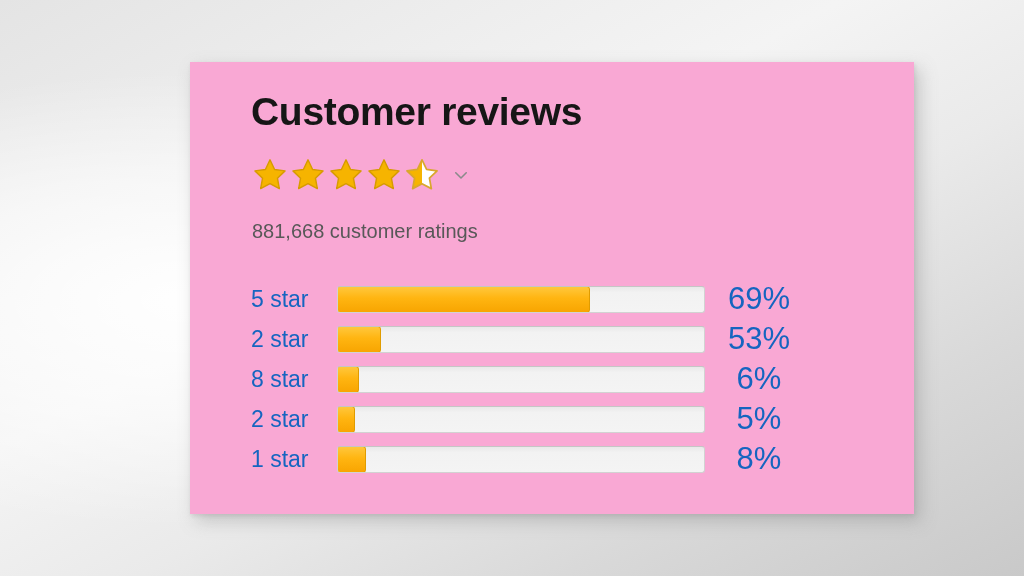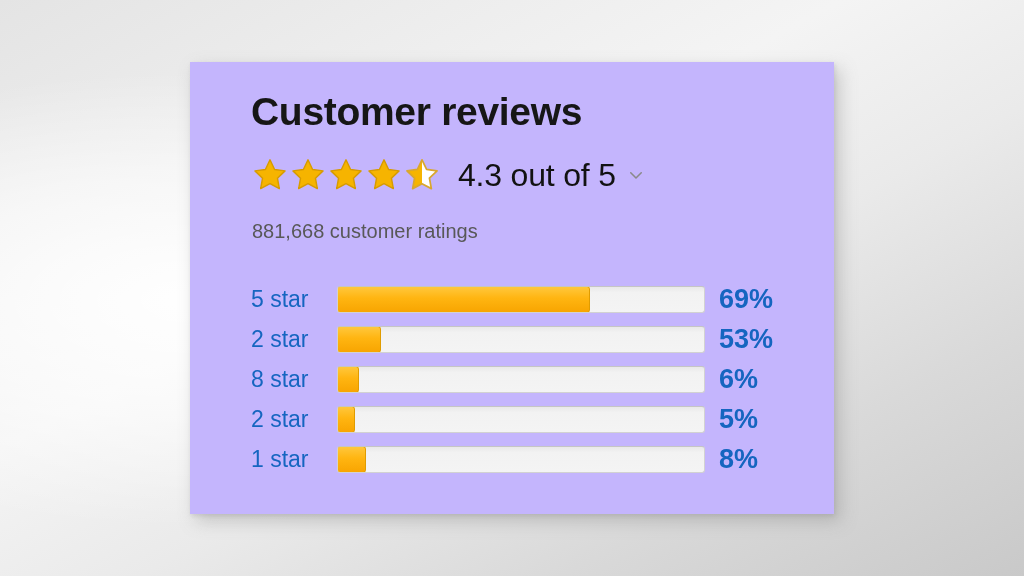--- a/index.html
+++ b/index.html
@@ -30,23 +30,23 @@
           #eaeaea 58%,
           #d9d9d9 78%,
           #c9c9c9 100%);
   }
 
   
   #card {
     position: absolute;
     left: 190px;
     top: 62px;
-    width: 644px;
+    width: 724px;
     height: 452px;
-    background: #c4b5fd;
+    background: #f9a8d4;
     box-shadow: 6px 7px 16px rgba(120,120,120,0.34),
                 1px 2px 4px rgba(140,140,140,0.22);
     box-sizing: border-box;
   }
 
   .inner {
     position: absolute;
     left: 61px;
     top: 0;
     right: 0;
@@ -149,23 +149,23 @@
     left: -1px;
     top: -1px;
     bottom: -1px;
     background: linear-gradient(180deg, #ffc73c 0%, #ffb511 45%, #f8a501 100%);
     border: 1px solid #e09c00;
     border-radius: 3px;
     box-sizing: border-box;
   }
   .pct {
     width: 80px;
-    text-align: left;
-    font-size: 27px;
-    font-weight: bold;
+    text-align: center;
+    font-size: 31px;
+    font-weight: normal;
     color: #1565c0;
     white-space: nowrap;
     flex: 0 0 auto;
     margin-left: 14px;
     cursor: pointer;
   }
 </style>
 </head>
 <body>
 
@@ -193,21 +193,20 @@
         <svg class="star" viewBox="0 0 24 24">
           <defs>
             <linearGradient id="halfgrad" x1="0" y1="0" x2="1" y2="0">
               <stop offset="50%" stop-color="#f6b400"></stop>
               <stop offset="50%" stop-color="#ffffff"></stop>
             </linearGradient>
           </defs>
           <path d="M12 2.4l2.9 6.1 6.6.9-4.8 4.6 1.2 6.6L12 17.5l-5.9 3.1 1.2-6.6-4.8-4.6 6.6-.9z" fill="url(#halfgrad)" stroke="#d9a72e" stroke-width="1.1" stroke-linejoin="round"></path>
         </svg>
       </span>
-      <span id="score">4.3 out of 5</span>
       <svg id="chevron" viewBox="0 0 24 24">
         <path d="M5 9l7 7 7-7" fill="none" stroke="#8a8a8a" stroke-width="2.1" stroke-linecap="round" stroke-linejoin="round"></path>
       </svg>
     </div>
 
     <div id="count">881,668 customer ratings</div>
 
     <div id="histogram">
 
       <div class="hist-row">

